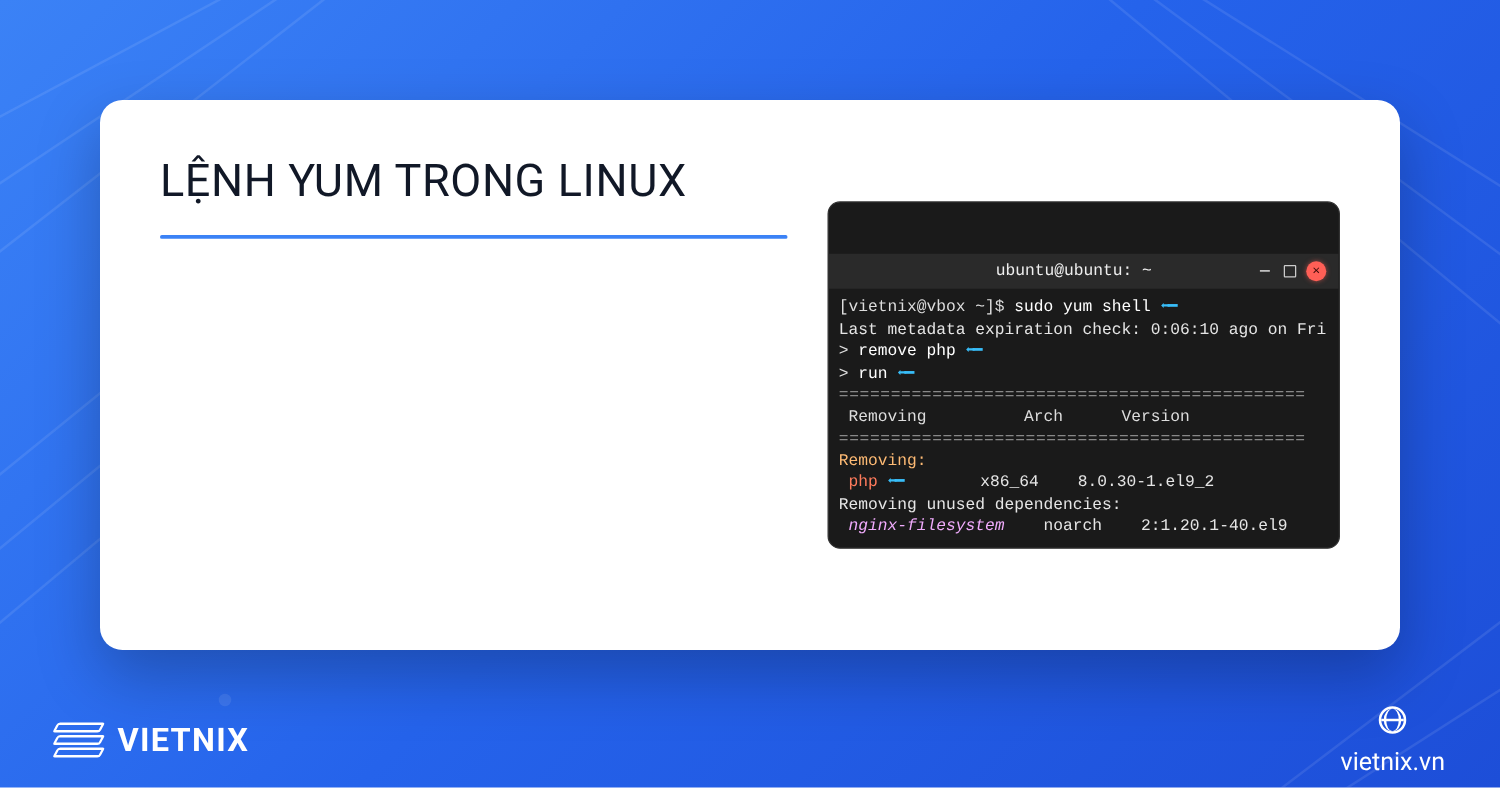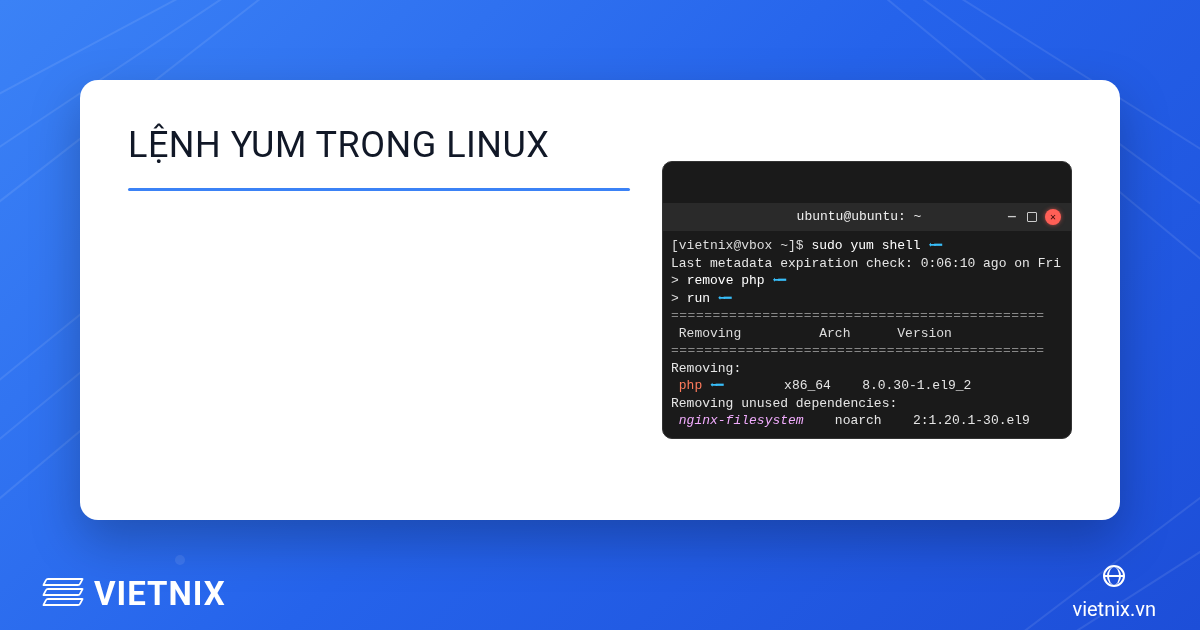--- a/index.html
+++ b/index.html
@@ -44,30 +44,30 @@
 .tc { width: 14px; height: 14px; display: inline-flex; align-items: center; justify-content: center; }
 .tc-min { color: #ccc; font-weight: bold; }
 .tc-sq { width: 10px; height: 10px; border: 1.5px solid #ccc; border-radius: 1px; }
 .tc-close { width: 16px; height: 16px; background: #ff5f56; border-radius: 50%; display:flex;align-items:center;justify-content:center;color:#3a0a08;font-size:10px;font-weight:bold; box-shadow: 0 0 4px rgba(255,95,86,0.6);}
 .term-body { padding: 6px 8px 8px; line-height: 1.35; white-space: pre; overflow: hidden; }
 .prompt { color: #ddd; }
 .cmd { color: #fff; }
 .arrow { color: #38bdf8; letter-spacing: -2px; font-weight: bold; }
 .dashline { color: #888; letter-spacing: 0.5px; }
 .colhdr { color: #ddd; }
-.removing { color: #e5e5e5; }
+.removing { color: #fdba74; }
 .pkg-php { color: #ff7b5c; }
 .pkg-nginx { color: #f0abfc; font-style: italic; }
 .footer {
   position: absolute; left: 0; right: 0; bottom: 0; height: 74px;
   display: flex; align-items: center; justify-content: space-between;
   padding: 0 44px; color: #fff;
 }
 .brand { display: flex; align-items: center; gap: 12px; }
-.brand-name { font-size: 33px; font-weight: 700; letter-spacing: 1px; }
+.brand-name { font-size: 26px; font-weight: 700; letter-spacing: 1px; }
 .site { display: flex; align-items: center; gap: 10px; font-size: 20px; flex-direction: column; }
 .globe { width: 22px; height: 22px; border: 2px solid #fff; border-radius: 50%; position: relative; }
 .globe::before { content:""; position:absolute; left:0; right:0; top:50%; height:2px; background:#fff; transform:translateY(-50%);}
 .globe::after { content:""; position:absolute; top:0; bottom:0; left:50%; width:10px; border:2px solid #fff; border-radius:50%; transform:translateX(-50%); border-top:none; border-bottom:none;}
 .logo-stack { width: 38px; height: 30px; position: relative; }
 .logo-stack span { position:absolute; left:0; width:38px; height:8px; border:2px solid #fff; border-radius:2px; transform: skewX(-28deg); }
 .logo-stack span:nth-child(1){top:0;} .logo-stack span:nth-child(2){top:10px;} .logo-stack span:nth-child(3){top:20px;}
 </style>
 </head>
 <body>
@@ -114,21 +114,21 @@
       <div class="term-body"><span class="prompt">[vietnix@vbox ~]$</span> <span class="cmd">sudo yum shell</span> <span class="arrow">⬅━</span>
 <span>Last metadata expiration check: 0:06:10 ago on Fri</span>
 <span class="prompt">&gt;</span> <span class="cmd">remove php</span> <span class="arrow">⬅━</span>
 <span class="prompt">&gt;</span> <span class="cmd">run</span> <span class="arrow">⬅━</span>
 <span class="dashline">=============================================</span>
  <span class="colhdr">Removing</span>          <span class="colhdr">Arch</span>      <span class="colhdr">Version</span>
 <span class="dashline">=============================================</span>
 <span class="removing">Removing:</span>
  <span class="pkg-php">php</span> <span class="arrow">⬅━</span>        <span>x86_64</span>    <span>8.0.30-1.el9_2</span>
 <span>Removing unused dependencies:</span>
- <span class="pkg-nginx">nginx-filesystem</span>    <span>noarch</span>    <span>2:1.20.1-30.el9</span></div>
+ <span class="pkg-nginx">nginx-filesystem</span>    <span>noarch</span>    <span>2:1.20.1-40.el9</span></div>
     </div>
   </div>
 </div>
 
 <div class="footer">
   <div class="brand">
     <span class="logo-stack">
         <span></span>
         <span></span>
         <span></span>

